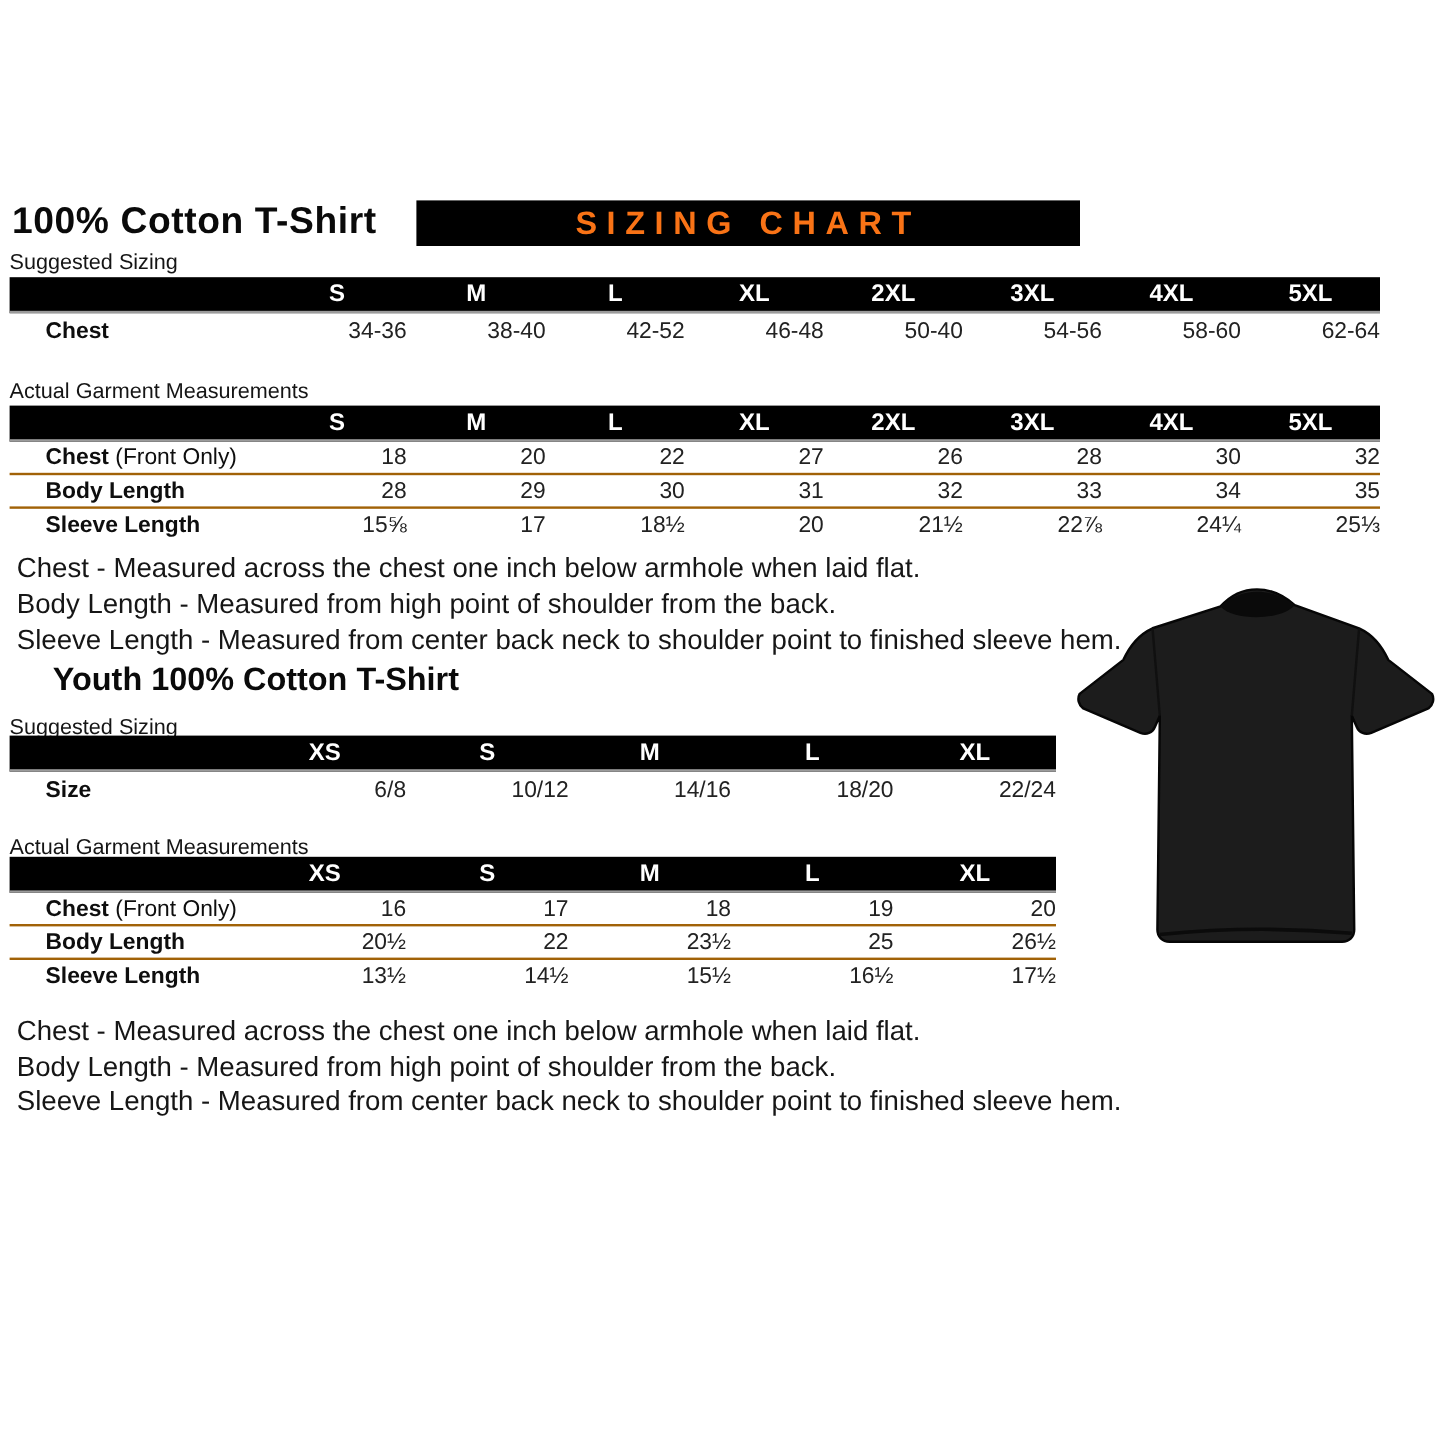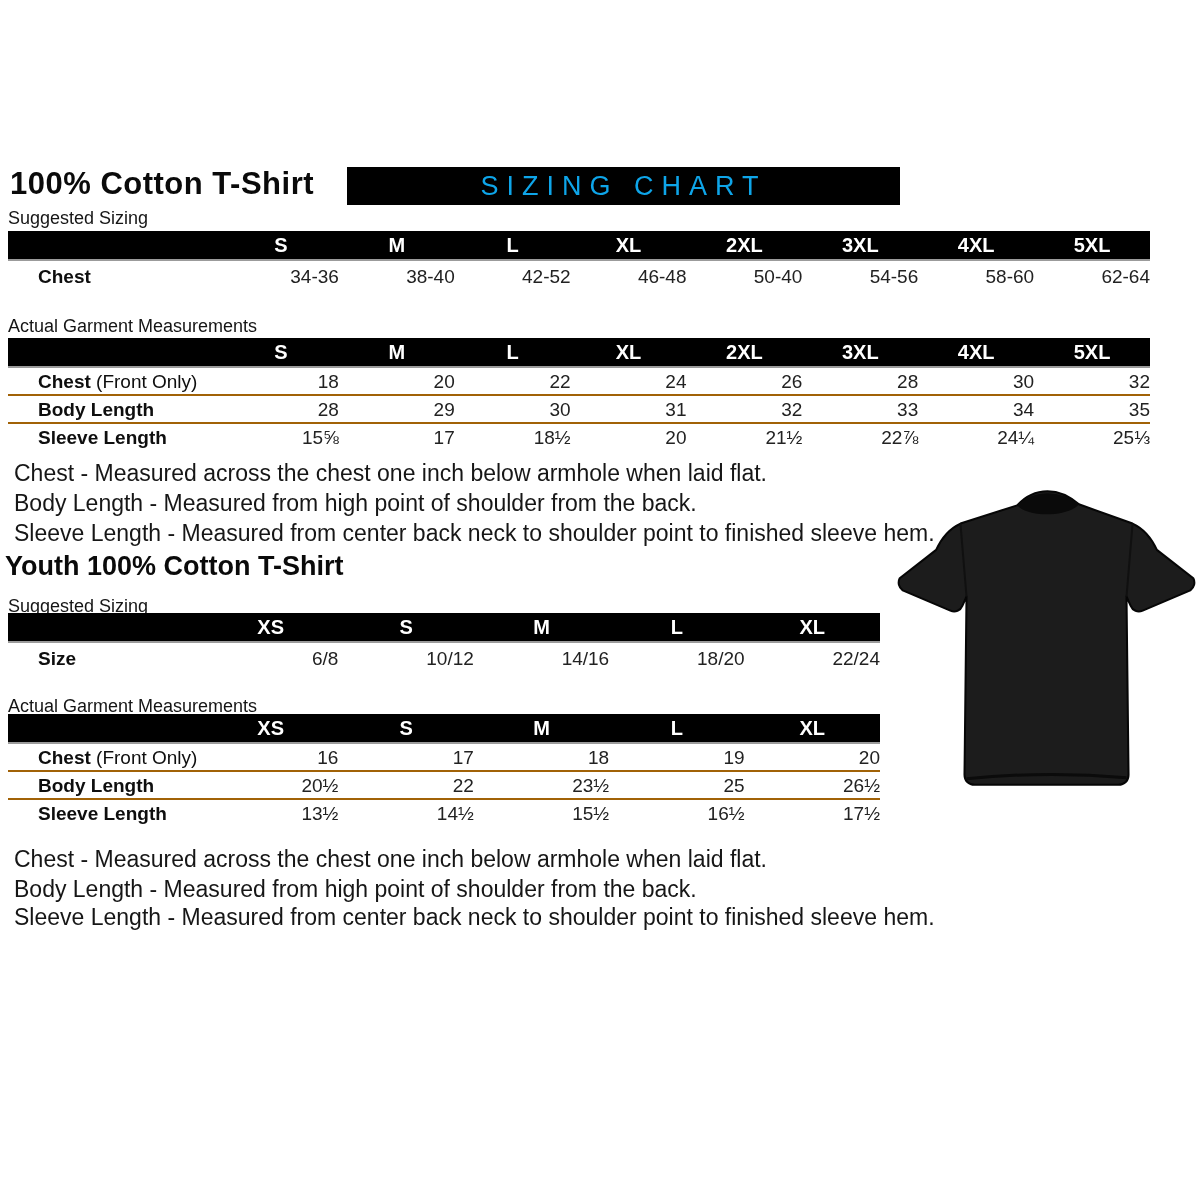--- a/index.html
+++ b/index.html
@@ -2,25 +2,25 @@
 <html><head>
 <meta charset="utf-8">
 <style>
   html,body{margin:0;padding:0;background:#fff;}
   .canvas{
     position:relative;width:1200px;height:1200px;background:#fff;overflow:hidden;
     font-family:"Liberation Sans","DejaVu Sans",sans-serif;color:#111;
   }
   .abs{position:absolute;}
   .h1{font-size:31px;font-weight:700;color:#0a0a0a;white-space:nowrap;letter-spacing:.5px;}
-  .h1b{font-size:27px;font-weight:bold;color:#0a0a0a;white-space:nowrap;}
+  .h1b{font-size:27px;font-weight:bold;color:#0a0a0a;white-space:nowrap;margin-left:39px;}
   .seclabel{font-size:18px;color:#151515;white-space:nowrap;}
   .banner{
-    background:#000;color:#0ea5e9;display:flex;align-items:center;justify-content:center;
-    font-weight:normal;font-size:27px;letter-spacing:8px;white-space:nowrap;
+    background:#000;color:#f97316;display:flex;align-items:center;justify-content:center;
+    font-weight:bold;font-size:27px;letter-spacing:8px;white-space:nowrap;
   }
   .tbl{position:absolute;box-sizing:border-box;}
   .thead,.tr{display:grid;box-sizing:border-box;}
   .adult .thead,.adult .tr{grid-template-columns:215px repeat(8,1fr);width:1142px;}
   .youth .thead,.youth .tr{grid-template-columns:195px repeat(5,1fr);width:872px;}
   .thead{
     background:#000;color:#fff;height:30px;
     border-bottom:2px solid #9b9b9b;
   }
   .th{font-weight:bold;font-size:20px;text-align:center;line-height:28px;}
@@ -84,21 +84,21 @@
       <div class="th">4XL</div>
       <div class="th">5XL</div>
     </div>
     <div class="tr">
       <div class="td lbl">
         <span class="b">Chest</span><span> (Front Only)</span>
       </div>
       <div class="td">18</div>
       <div class="td">20</div>
       <div class="td">22</div>
-      <div class="td">24</div>
+      <div class="td">27</div>
       <div class="td">26</div>
       <div class="td">28</div>
       <div class="td">30</div>
       <div class="td">32</div>
     </div>
     <div class="tr">
       <div class="td lbl"><span class="b">Body Length</span></div>
       <div class="td">28</div>
       <div class="td">29</div>
       <div class="td">30</div>

